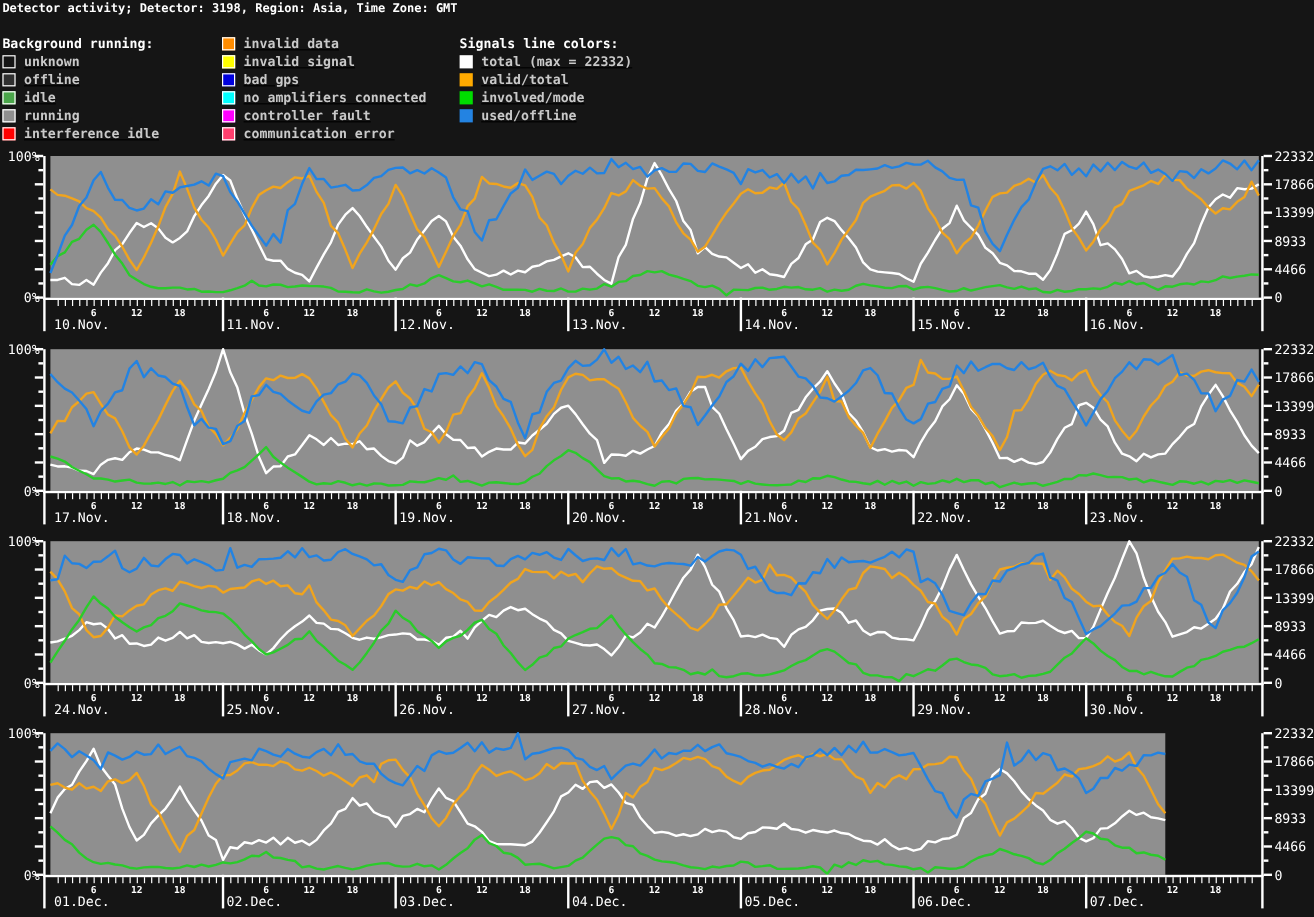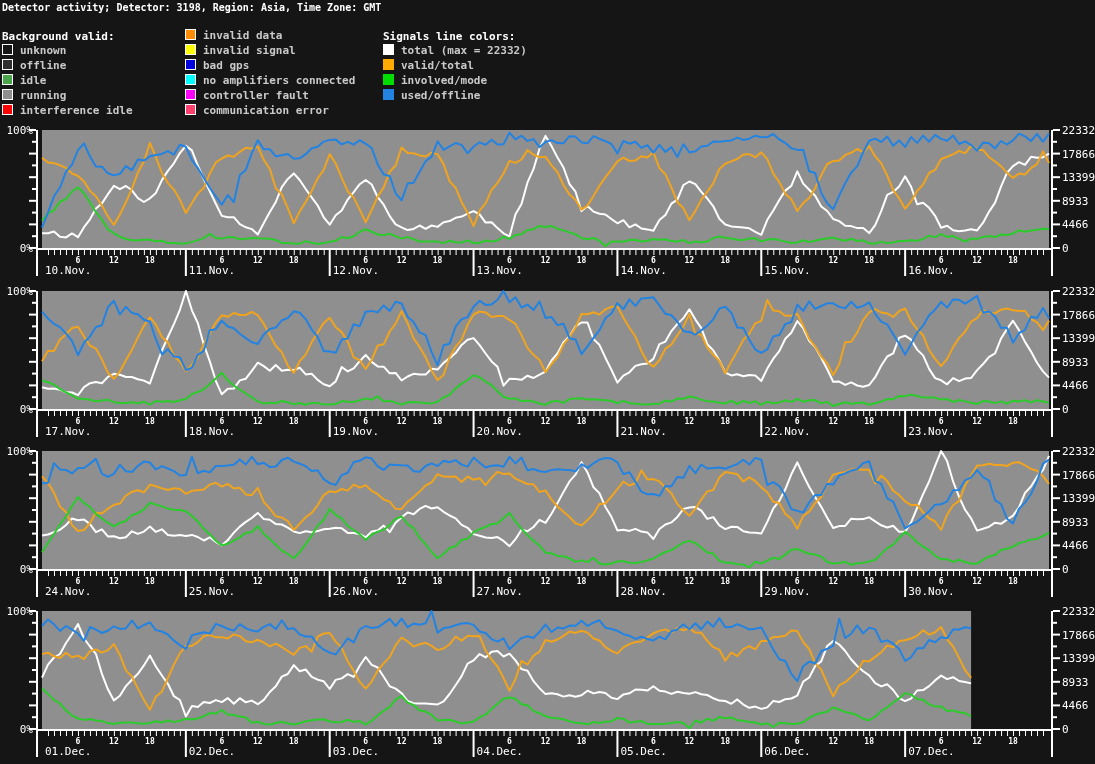--- a/index.html
+++ b/index.html
@@ -9,34 +9,34 @@
     font-family:"DejaVu Sans Mono", monospace;
   }
   .page-title{
     position:absolute;left:2px;top:2px;
     color:#ffffff;font-size:10px;font-weight:bold;white-space:pre;
   }
   .legend-col{position:absolute;top:29px;}
   .c1{left:2px;}
   .c2{left:185px;}
   .c3{left:383px;}
-  .lrow{height:15px;display:flex;align-items:flex-start;}
+  .lrow{height:15px;display:flex;align-items:center;text-decoration:underline;}
   .lhead{height:15px;display:flex;align-items:center;color:#ffffff;font-size:11px;font-weight:bold;white-space:pre;}
   .sw{width:11px;height:11px;margin-right:7px;flex:0 0 auto;box-sizing:border-box;}
   .sw.bordered{border:1px solid #ffffff;}
   .ltext{color:#c9c9c9;font-size:11px;font-weight:bold;white-space:pre;}
   #charts-svg{position:absolute;left:0;top:0;}
 </style>
 </head>
 <body>
 
 <div class="page-title">Detector activity; Detector: 3198, Region: Asia, Time Zone: GMT</div>
 
 <div class="legend-col c1">
-  <div class="lhead">Background valid:</div>
+  <div class="lhead">Background running:</div>
   <div class="lrow">
       <span class="sw bordered" style="background-color: rgb(21, 21, 21);"></span>
       <span class="ltext">unknown</span>
     </div>
   <div class="lrow">
       <span class="sw bordered" style="background-color: rgb(48, 48, 48);"></span>
       <span class="ltext">offline</span>
     </div>
   <div class="lrow">
       <span class="sw bordered" style="background-color: rgb(74, 166, 74);"></span>

